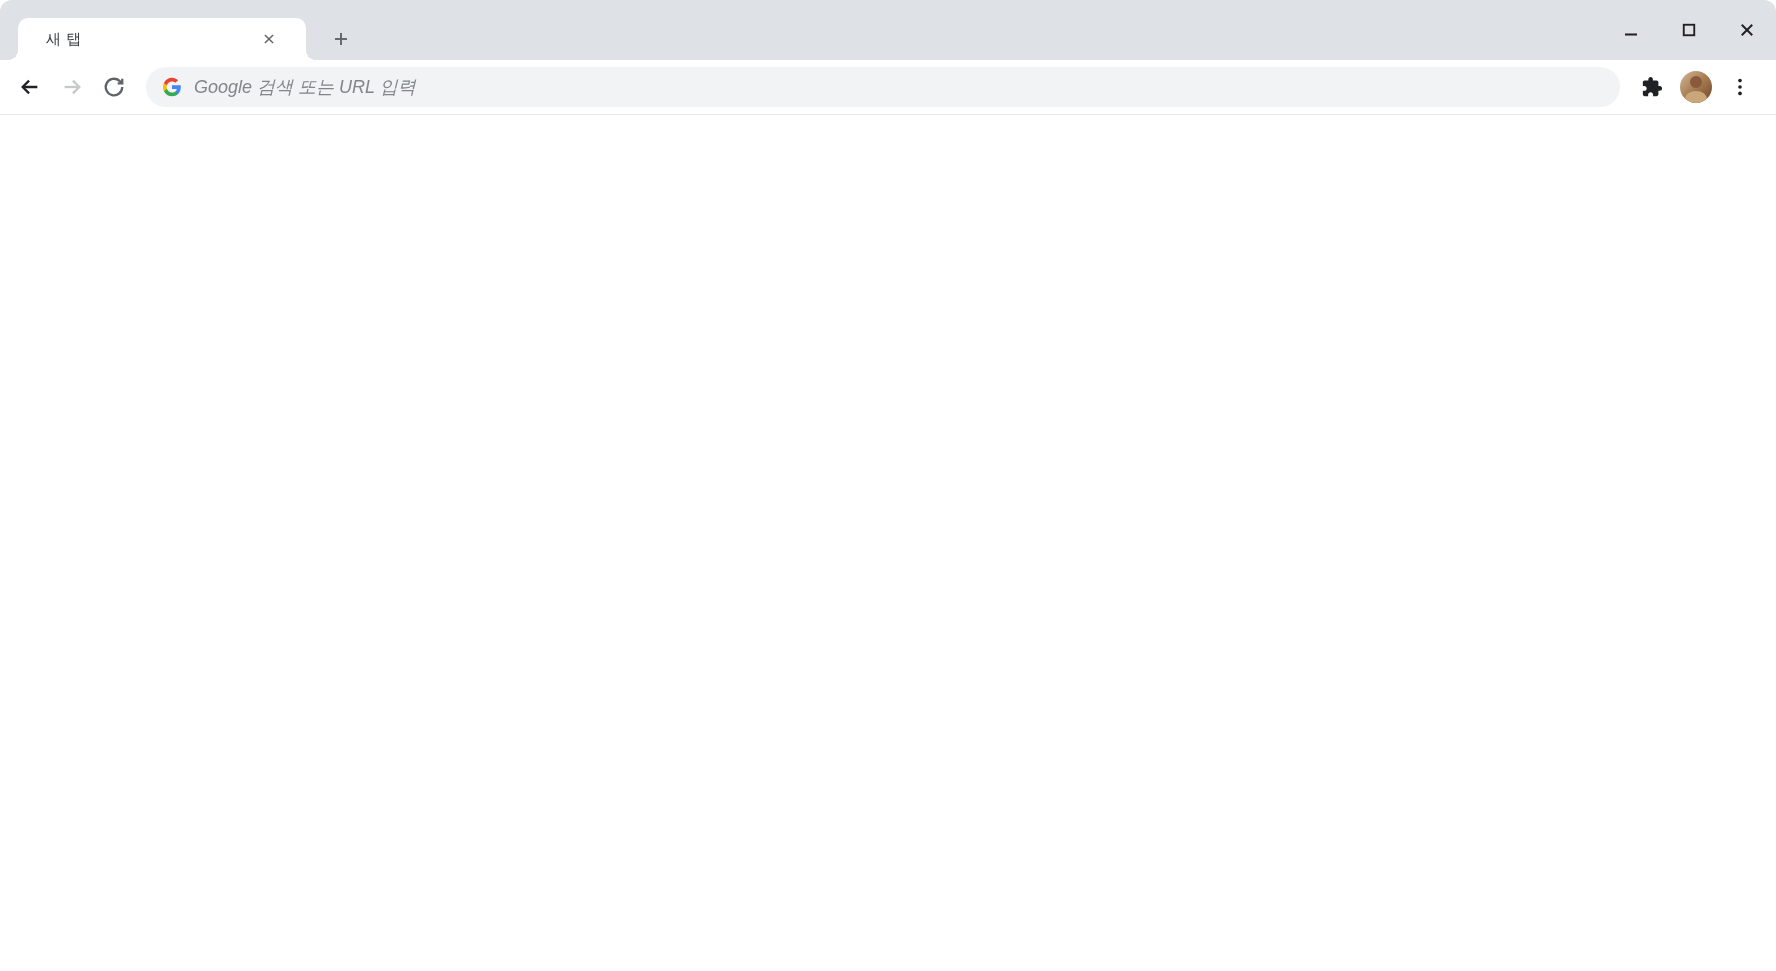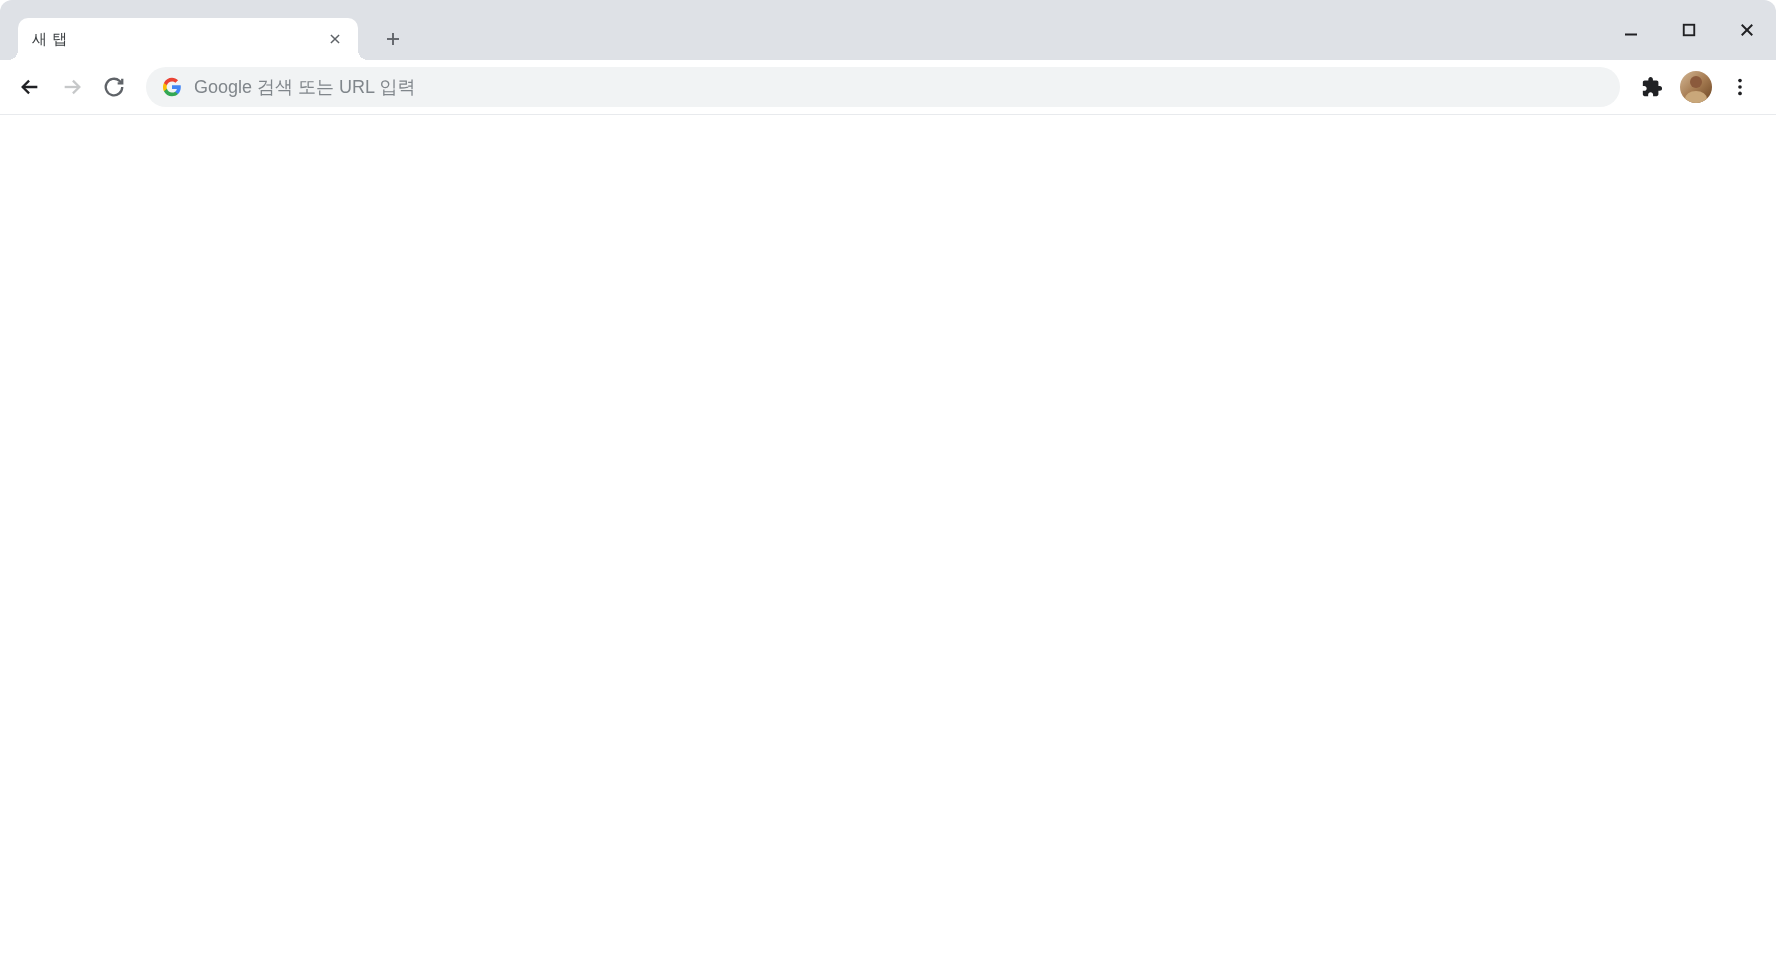--- a/index.html
+++ b/index.html
@@ -26,25 +26,25 @@
       display: flex;
       align-items: flex-end;
       padding-left: 10px;
       flex: 1;
       height: 100%;
       padding-top: 10px;
     }
     .tab {
       background: #fff;
       height: 42px;
-      width: 340px;
+      width: 288px;
       border-radius: 10px 10px 0 0;
       display: flex;
       align-items: center;
-      padding: 0 14px;
+      padding: 0 28px;
       position: relative;
       margin-left: 8px;
     }
     .tab::before {
       content: '';
       position: absolute;
       left: -10px;
       bottom: 0;
       width: 10px;
       height: 10px;
@@ -153,20 +153,21 @@
       height: 20px;
       flex-shrink: 0;
     }
     .omnibox-input {
       flex: 1;
       border: none;
       background: transparent;
       outline: none;
       font-size: 18px;
       color: #000000;
+      font-style: italic;
     }
     .omnibox-input::placeholder {
       color: #80868b;
     }
     .toolbar-right {
       display: flex;
       align-items: center;
       gap: 10px;
       padding-right: 6px;
     }

